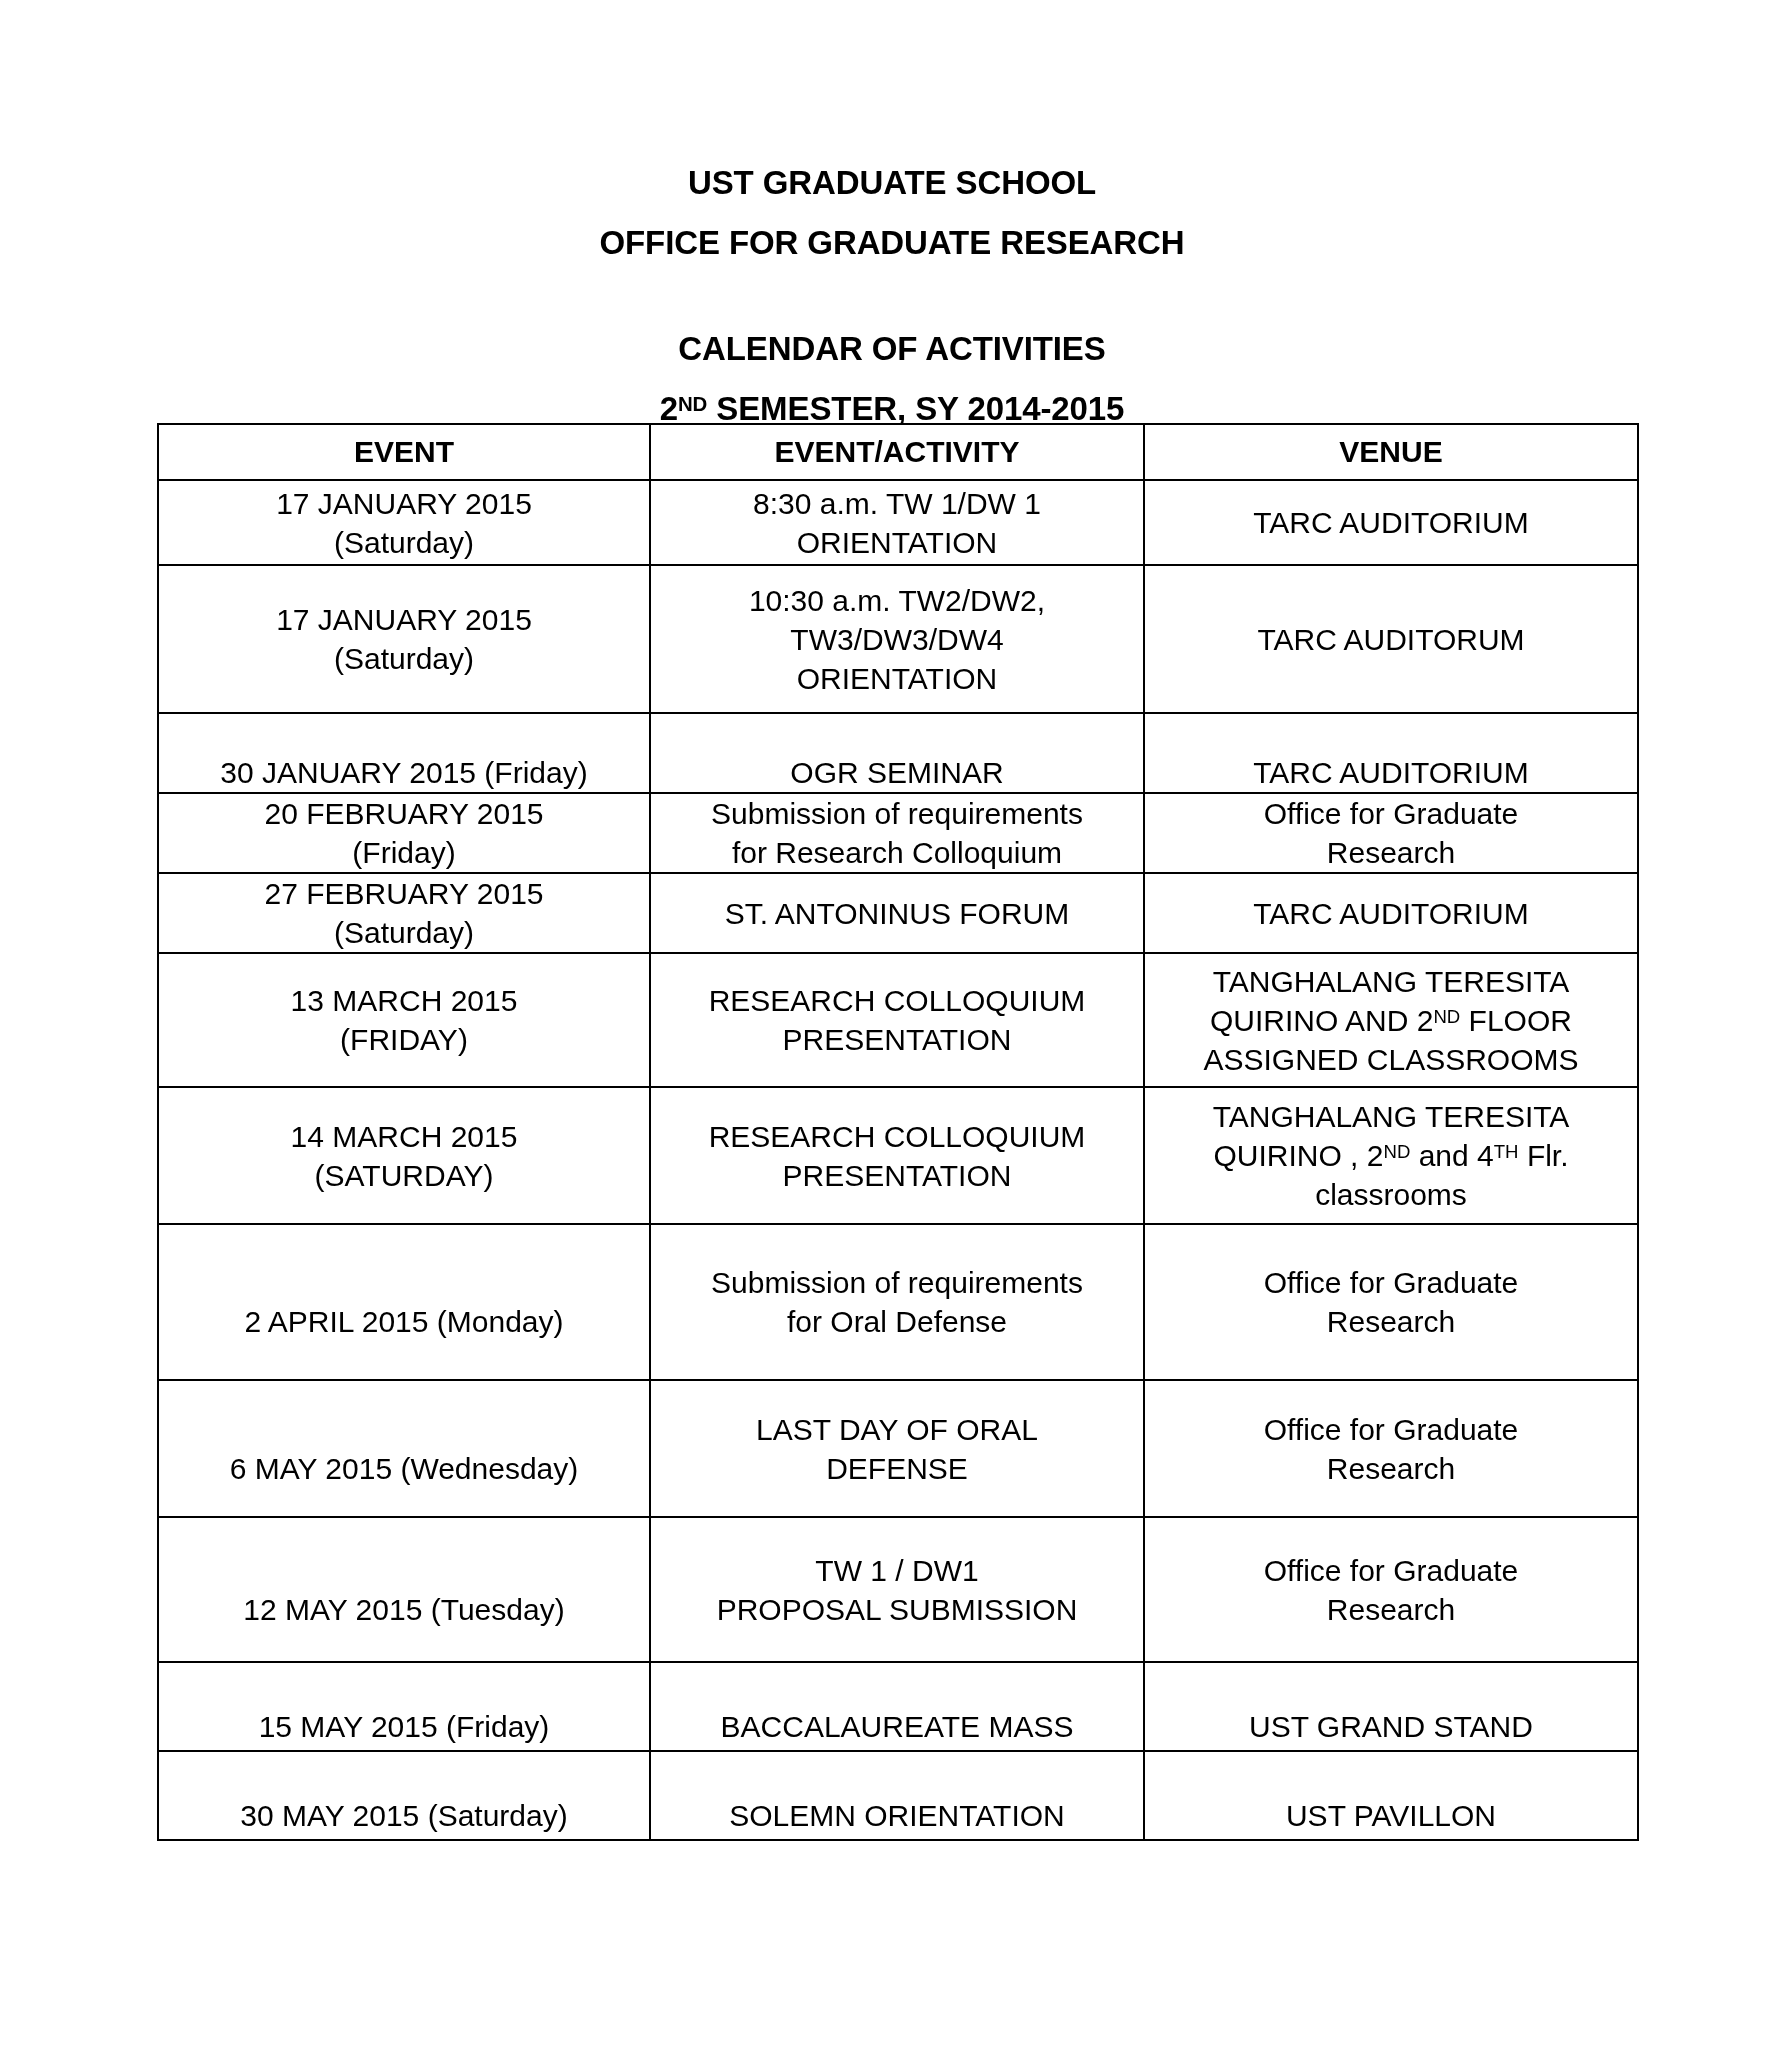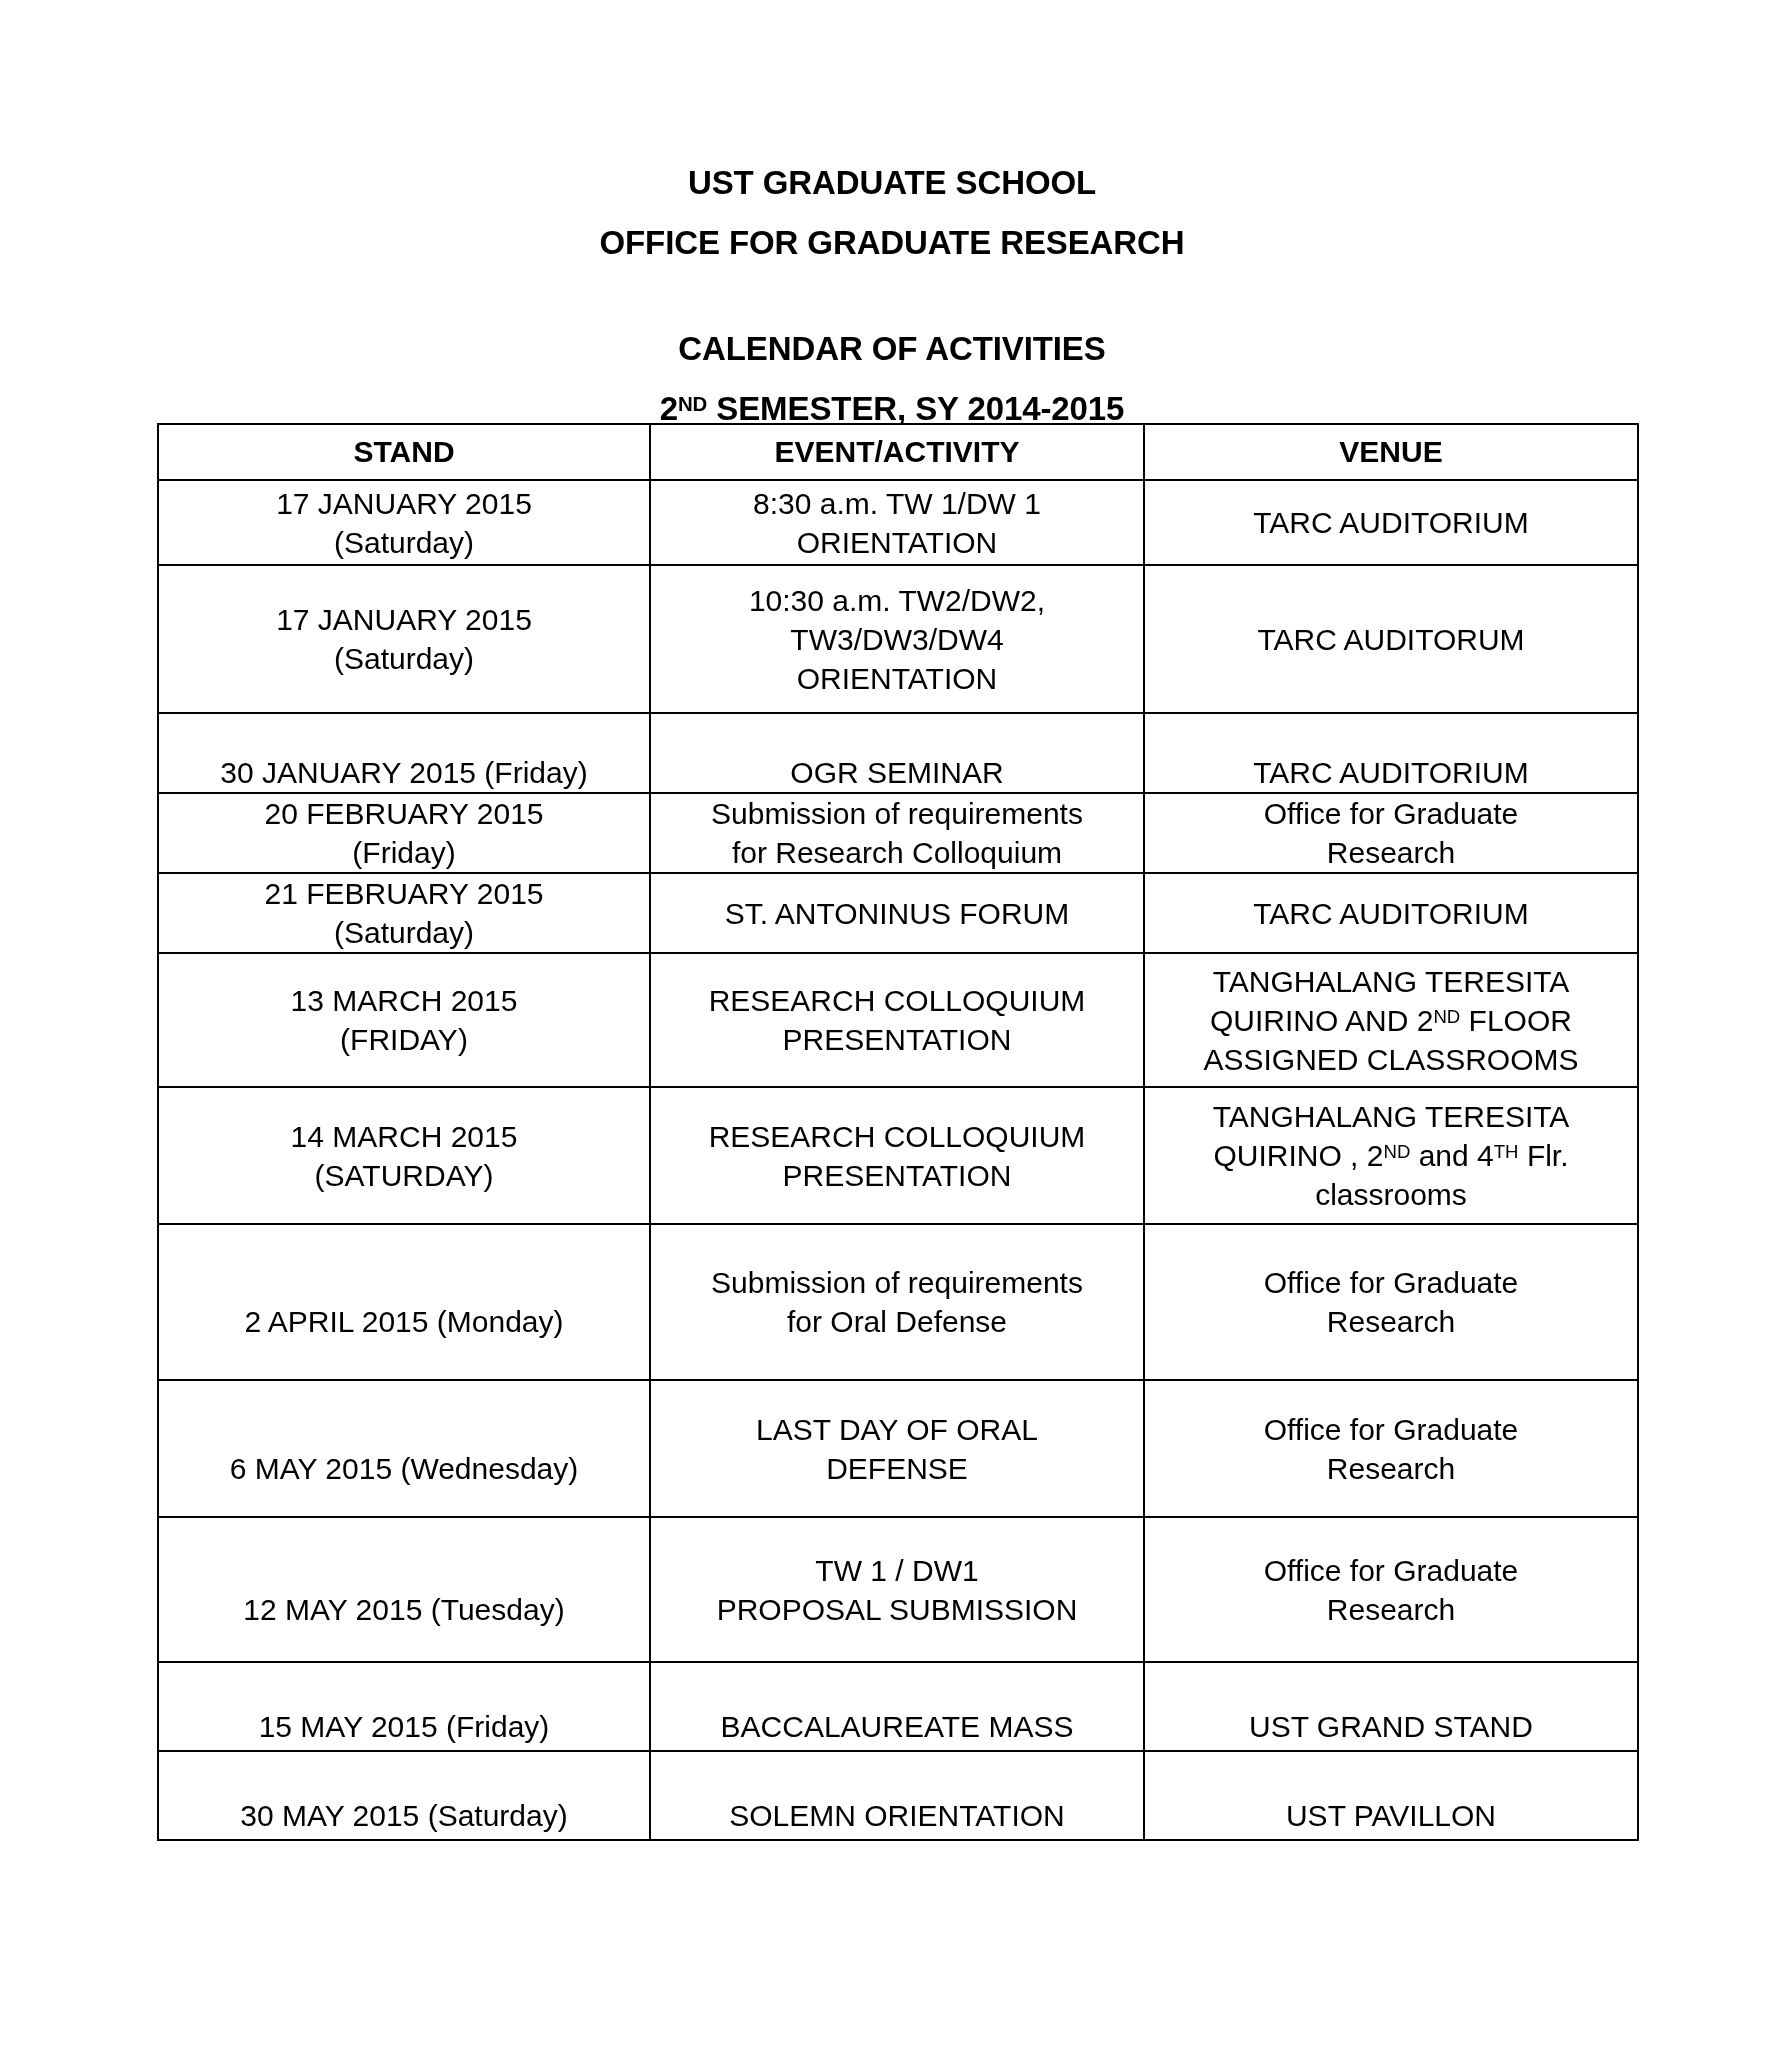--- a/index.html
+++ b/index.html
@@ -115,21 +115,21 @@
   </div>
 
   <table class="cal-table">
     <colgroup>
       <col class="c-date">
       <col class="c-event">
       <col class="c-venue">
     </colgroup>
     <thead>
       <tr>
-        <th>STAND</th>
+        <th>EVENT</th>
         <th>EVENT/ACTIVITY</th>
         <th>VENUE</th>
       </tr>
     </thead>
     <tbody id="cal-body">
         <tr style="height: 85px;">
           <td>
             <span class="cell-lines">
               <span class="ln nowrap">17 JANUARY 2015</span>
               <span class="ln nowrap">(Saturday)</span>
@@ -203,21 +203,21 @@
           <td>
             <span class="cell-lines">
               <span class="ln nowrap">Office for Graduate</span>
               <span class="ln nowrap">Research</span>
             </span>
           </td>
         </tr>
         <tr style="height: 68px;">
           <td>
             <span class="cell-lines">
-              <span class="ln nowrap">21 FEBRUARY 2015</span>
+              <span class="ln nowrap">27 FEBRUARY 2015</span>
               <span class="ln nowrap">(Saturday)</span>
             </span>
           </td>
           <td>
             <span class="cell-lines">
               <span class="ln nowrap">ST. ANTONINUS FORUM</span>
             </span>
           </td>
           <td>
             <span class="cell-lines">

